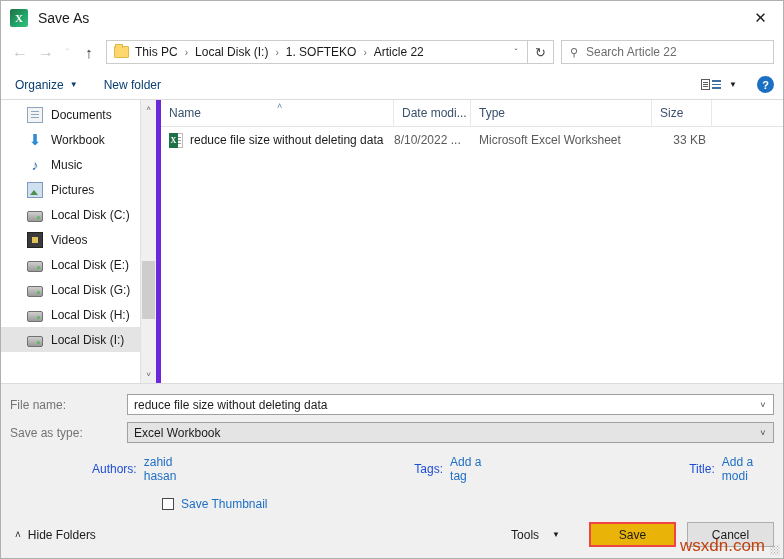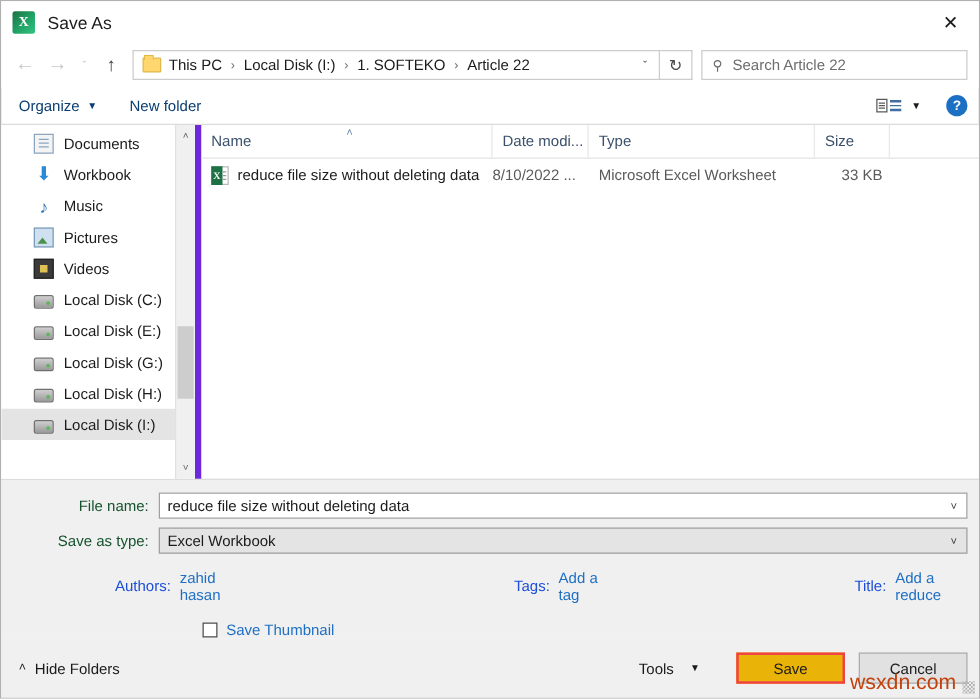--- a/index.html
+++ b/index.html
@@ -236,22 +236,22 @@
   }
 
   
   .form-area {
     flex:0 0 auto; background:#f0f0f0;
     border-top:1px solid #dcdcdc;
     padding: 10px 9px 0 9px;
   }
   .form-row { display:flex; align-items:center; margin-bottom: 7px; }
   .form-label {
-    width: 117px; flex:0 0 117px; text-align:right;
-    font-size:12px; color:#14532d; padding-right:8px;
+    width: 117px; flex:0 0 117px; 
+    font-size:12px; color:#737373; padding-right:8px;
   }
   .combo {
     flex:1 1 auto; height:21px; display:flex; align-items:center;
     border:1px solid #a0a0a0; background:#ffffff;
     font-size:12px; color:#1b1b1b; padding-left:6px;
   }
   .combo.gray { background:#e4e4e4; }
   .combo-val { flex:1 1 auto; }
   .combo-caret {
     flex:0 0 20px; text-align:center; font-size:9px; color:#3a3a3a;
@@ -383,26 +383,26 @@
           </div>
           <div class="side-item">
             <span class="side-ico ico-music">♪</span>
             <span>Music</span>
           </div>
           <div class="side-item">
             <span class="side-ico ico-pic"></span>
             <span>Pictures</span>
           </div>
           <div class="side-item">
+            <span class="side-ico ico-disk"></span>
+            <span>Local Disk (C:)</span>
+          </div>
+          <div class="side-item">
             <span class="side-ico ico-vid"></span>
             <span>Videos</span>
-          </div>
-          <div class="side-item">
-            <span class="side-ico ico-disk"></span>
-            <span>Local Disk (C:)</span>
           </div>
           <div class="side-item">
             <span class="side-ico ico-disk"></span>
             <span>Local Disk (E:)</span>
           </div>
           <div class="side-item">
             <span class="side-ico ico-disk"></span>
             <span>Local Disk (G:)</span>
           </div>
           <div class="side-item">
@@ -462,21 +462,21 @@
         <span class="combo-caret">˅</span>
       </div>
     </div>
 
     <div class="meta-row">
       <span class="meta-label meta-g1">Authors:</span>
       <span class="meta-val">zahid hasan</span>
       <span class="meta-label meta-g2">Tags:</span>
       <span class="meta-val">Add a tag</span>
       <span class="meta-label meta-g3">Title:</span>
-      <span class="meta-val">Add a reduce</span>
+      <span class="meta-val">Add a modi</span>
     </div>
 
     <div class="thumb-row">
       <span class="chkbox"></span>
       <span class="thumb-label">Save Thumbnail</span>
     </div>
   </div>
 
   <div class="footer">
     <div class="hide-folders">

